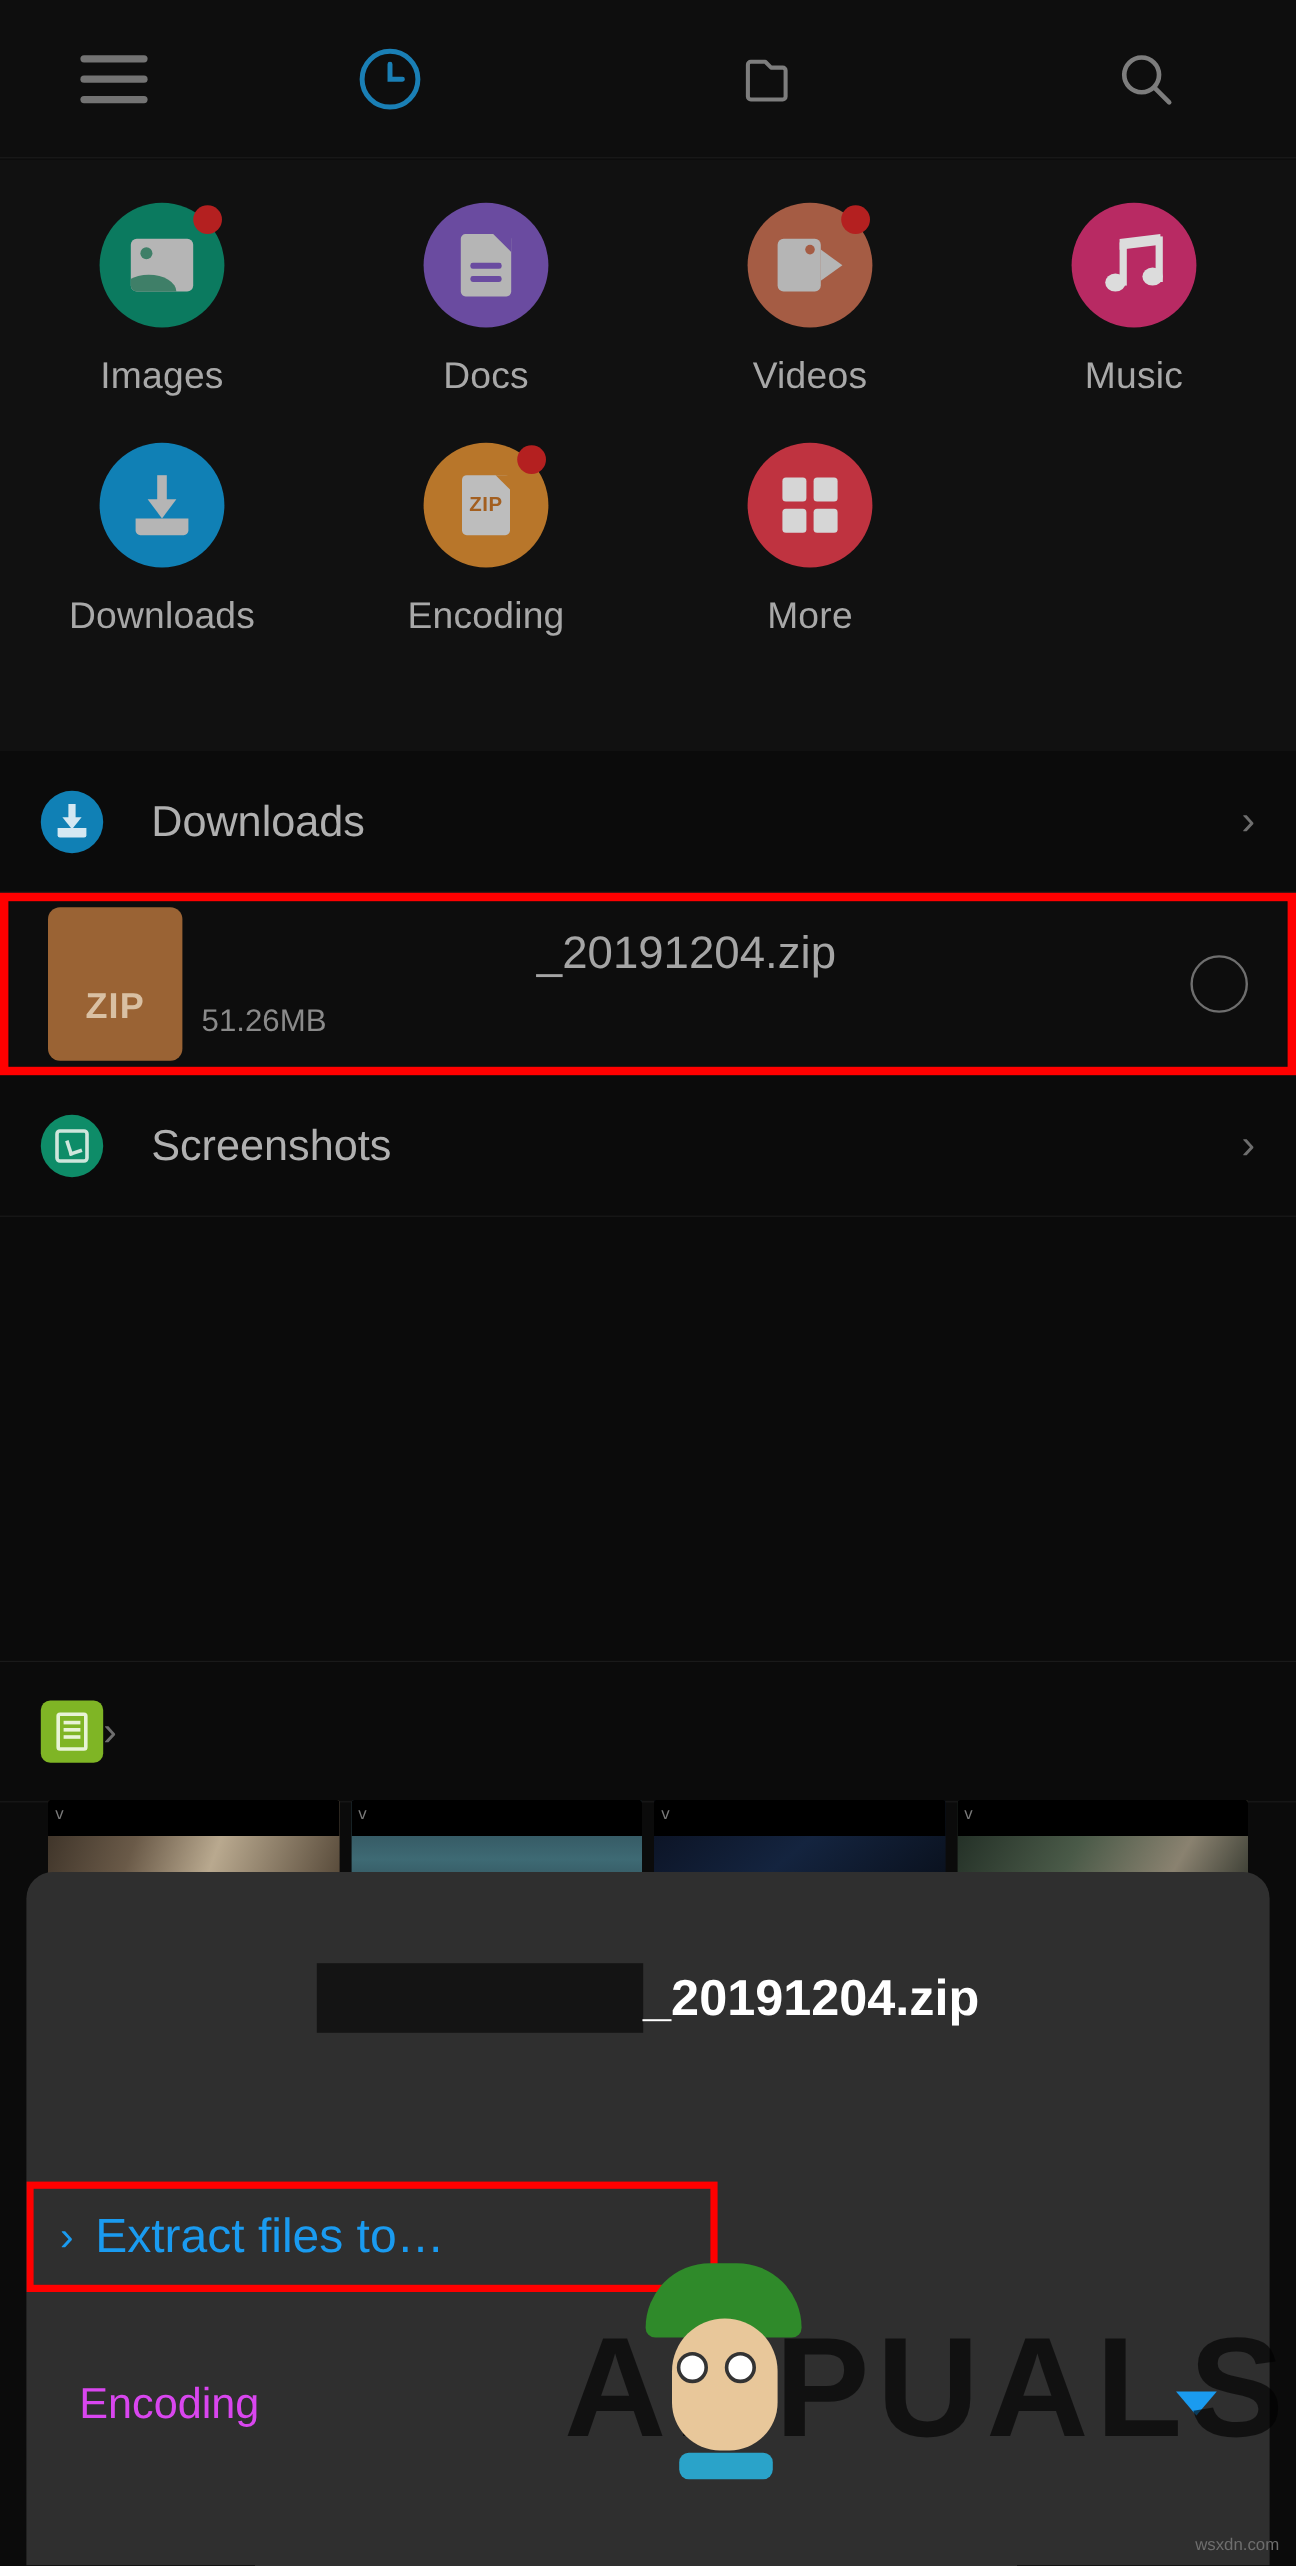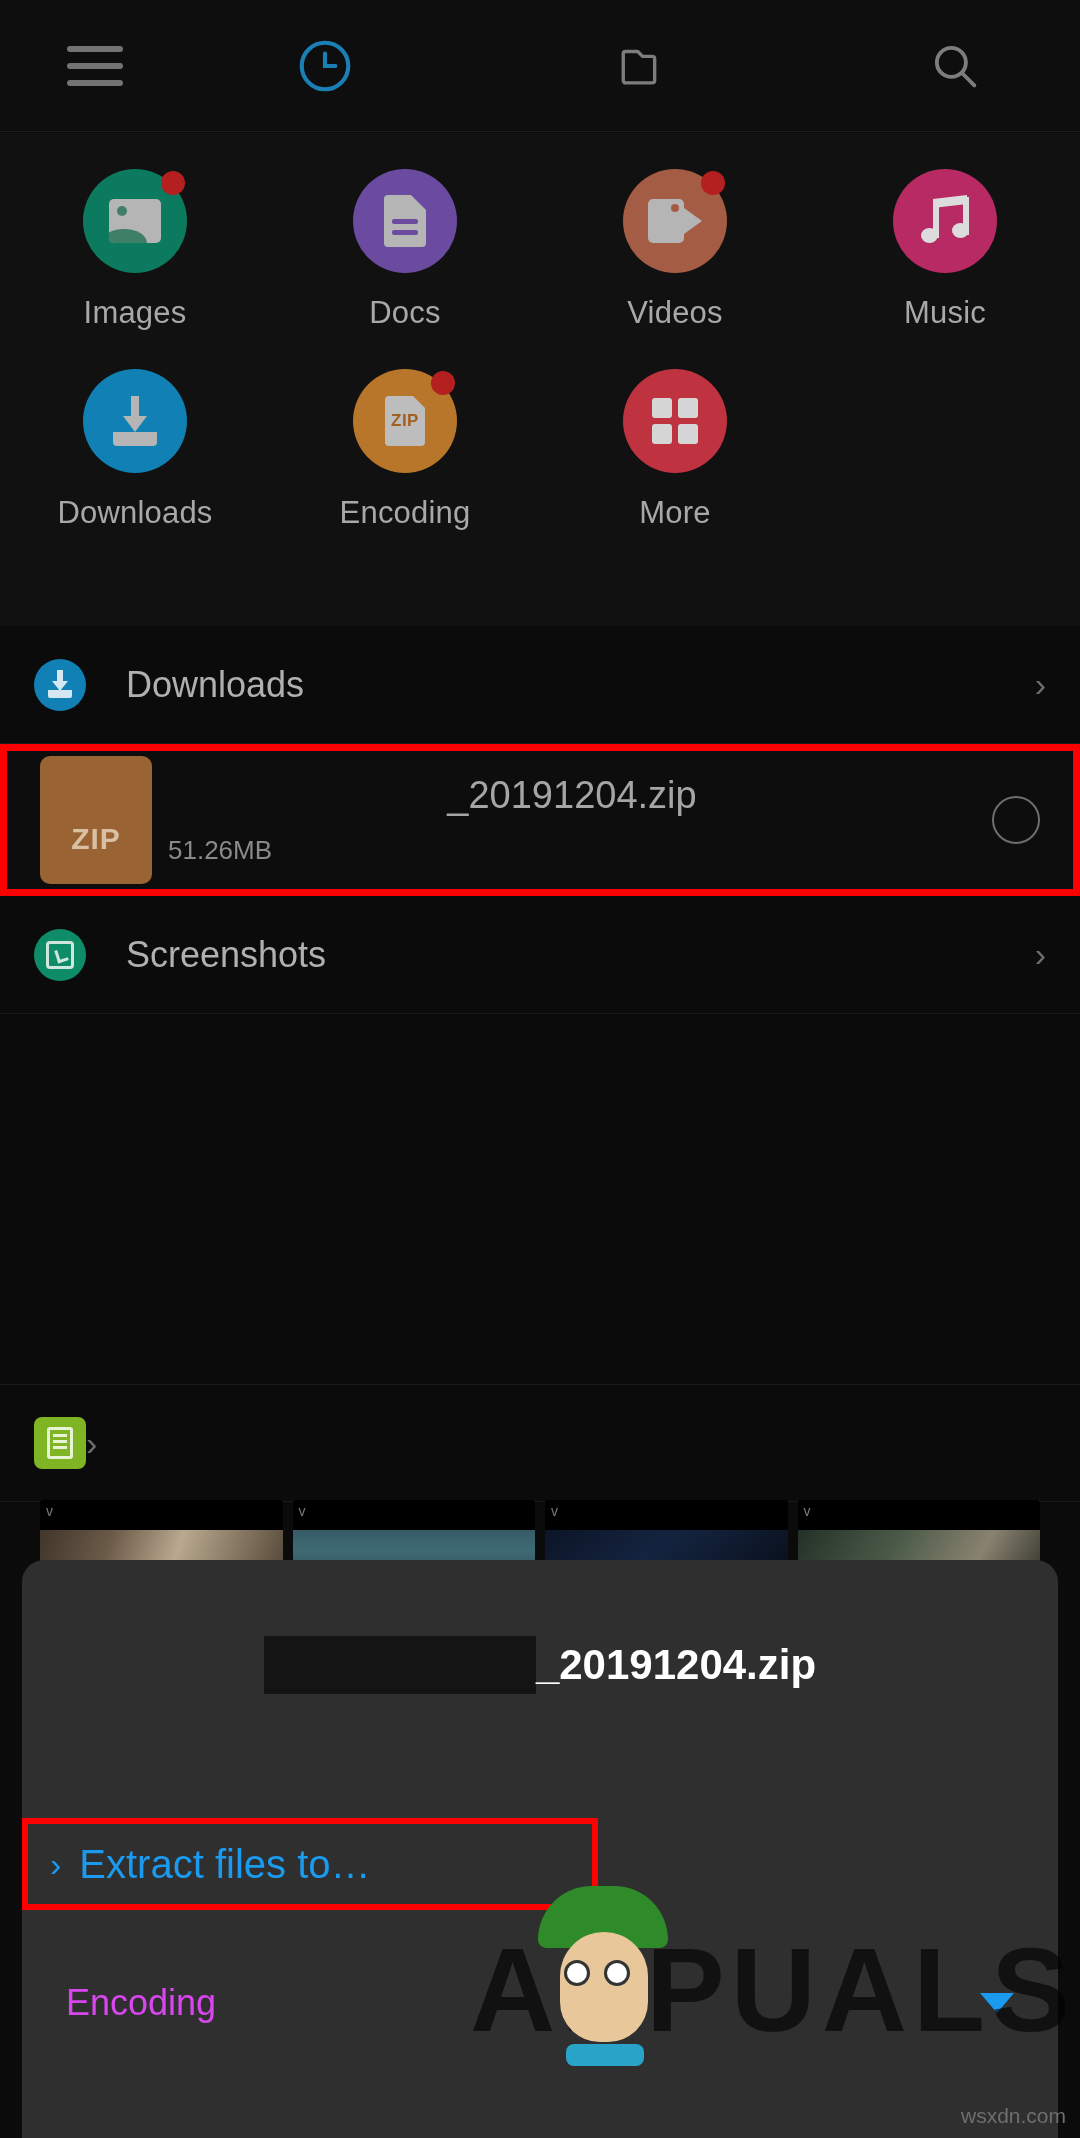--- a/index.html
+++ b/index.html
@@ -164,21 +164,21 @@
     position:absolute; left:470px; bottom:78px; width:610px; height:140px;
     pointer-events:none;
   }
   .wm-text { font-size:118px; font-weight:bold; color:rgba(0,0,0,.62); letter-spacing:6px; line-height:140px; }
   .mascot { position:absolute; left:60px; top:-34px; width:150px; height:180px; }
   .mascot .hat  { position:absolute; left:8px; top:0; width:130px; height:62px; background:#2f8a2a; border-radius:66px 66px 10px 10px; }
   .mascot .face { position:absolute; left:30px; top:46px; width:88px; height:110px; background:#e8c79a; border-radius:44px 44px 40px 40px; }
   .mascot .eye  { position:absolute; top:74px; width:26px; height:26px; border-radius:50%; background:#fff; border:3px solid #333; }
   .mascot .eyeL { left:34px; } .mascot .eyeR { left:74px; }
   .mascot .collar { position:absolute; left:36px; bottom:0; width:78px; height:22px; background:#2aa3c9; border-radius:8px; }
-  .wsxdn { position:absolute; right:14px; bottom:10px; font-size:21px; color:#6e6e6e; }
+  .wsxdn { position:absolute; right:14px; bottom:10px; font-size:14px; color:#6e6e6e; }
 </style>
 </head>
 <body>
 
 <div class="screen">
 
   <div class="topbar">
     <div class="tb-slot tb-menu">
       <div class="hamburger">
         <i></i>

